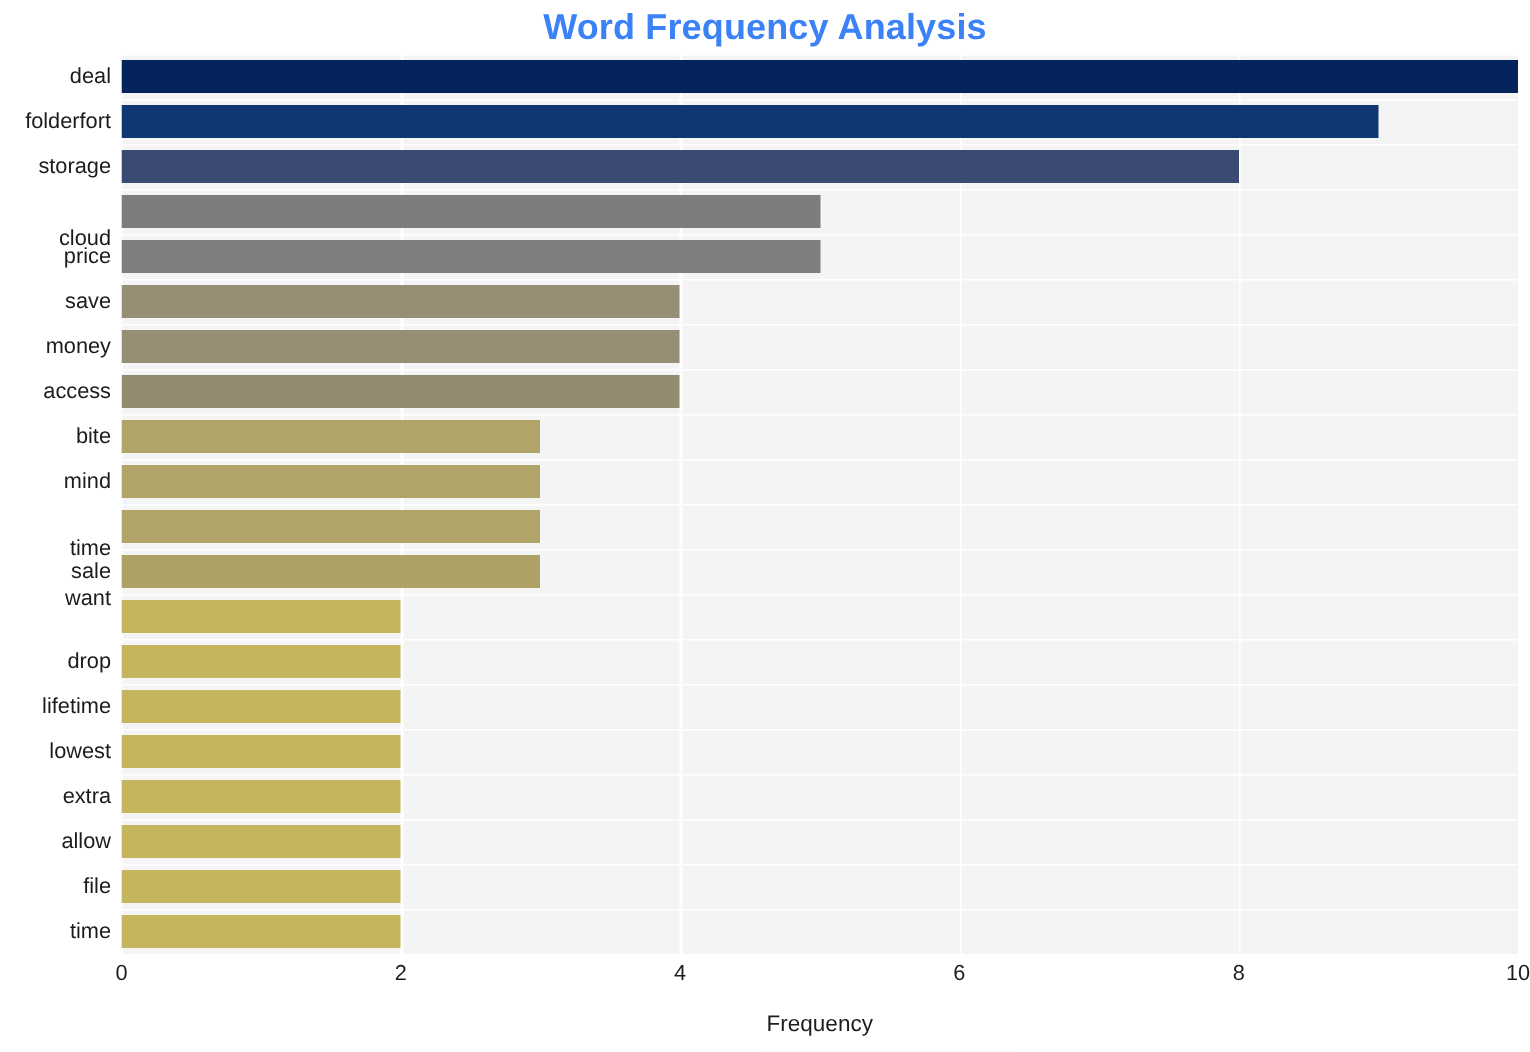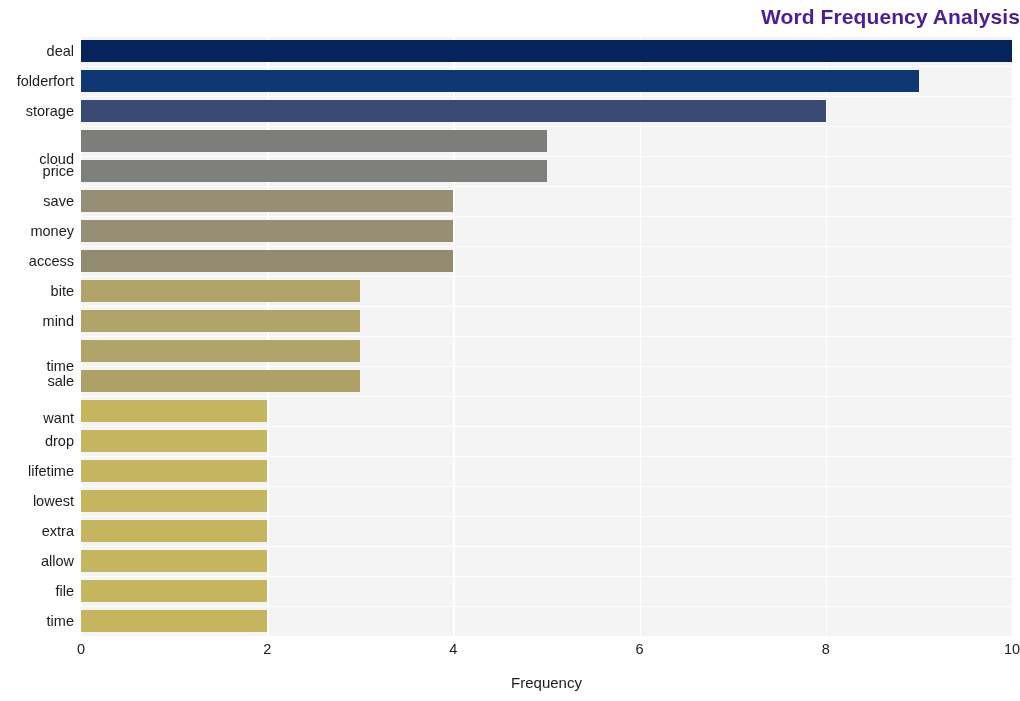--- a/index.html
+++ b/index.html
@@ -20,24 +20,24 @@
     height: 701px;
     background: #ffffff;
   }
 
   
   #chart-title {
     position: absolute;
     left: 0;
     top: 5px;
     width: 1020px;
-    text-align: right;
-    font-size: 21px;
+    text-align: center;
+    font-size: 24px;
     font-weight: bold;
-    color: #4c1d95;
+    color: #3b82f6;
     letter-spacing: 0.1px;
   }
 
   
   #plot-area {
     position: absolute;
     left: 81px;
     top: 36px;
     width: 931px;
     height: 600px;
@@ -179,21 +179,21 @@
       <div class="ytick-item" style="top: 75px;">storage</div>
       <div class="ytick-item" style="top: 123px;">cloud</div>
       <div class="ytick-item" style="top: 135px;">price</div>
       <div class="ytick-item" style="top: 165px;">save</div>
       <div class="ytick-item" style="top: 195px;">money</div>
       <div class="ytick-item" style="top: 225px;">access</div>
       <div class="ytick-item" style="top: 255px;">bite</div>
       <div class="ytick-item" style="top: 285px; margin-left: 16px;">mind</div>
       <div class="ytick-item" style="top: 302px; margin-top: 28px;">time</div>
       <div class="ytick-item" style="top: 345px;">sale</div>
-      <div class="ytick-item" style="top: 382px;">want</div>
+      <div class="ytick-item" style="top: 363px;">want</div>
       <div class="ytick-item" style="top: 405px;">drop</div>
       <div class="ytick-item" style="top: 435px;">lifetime</div>
       <div class="ytick-item" style="top: 465px;">lowest</div>
       <div class="ytick-item" style="top: 495px;">extra</div>
       <div class="ytick-item" style="top: 525px;">allow</div>
       <div class="ytick-item" style="top: 555px;">file</div>
       <div class="ytick-item" style="top: 585px;">time</div>
     </div>
 
   <div id="xtick-layer">

